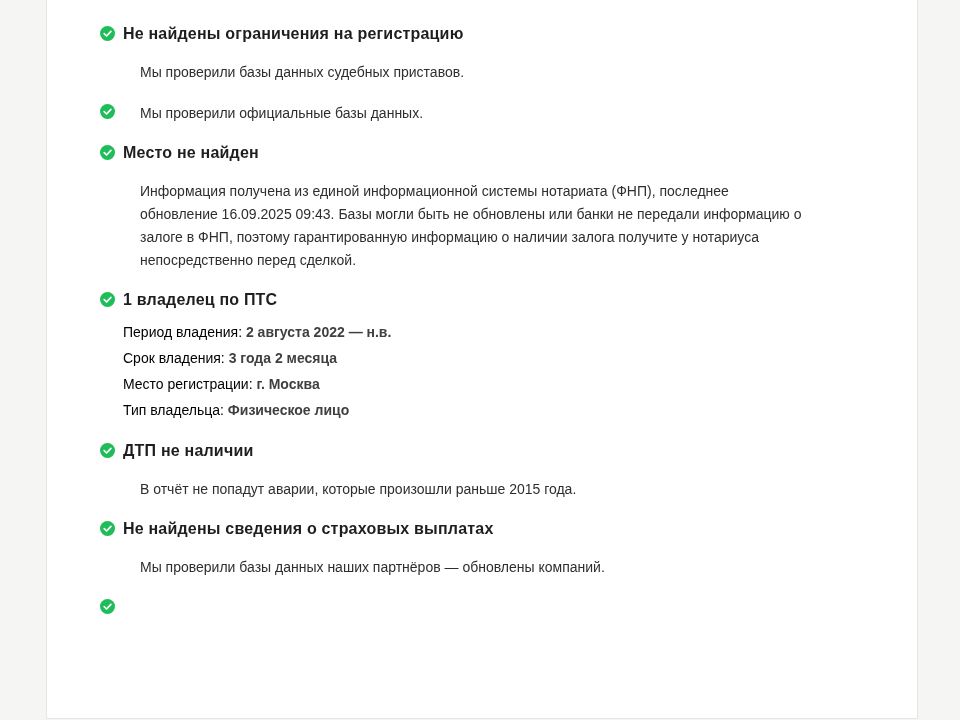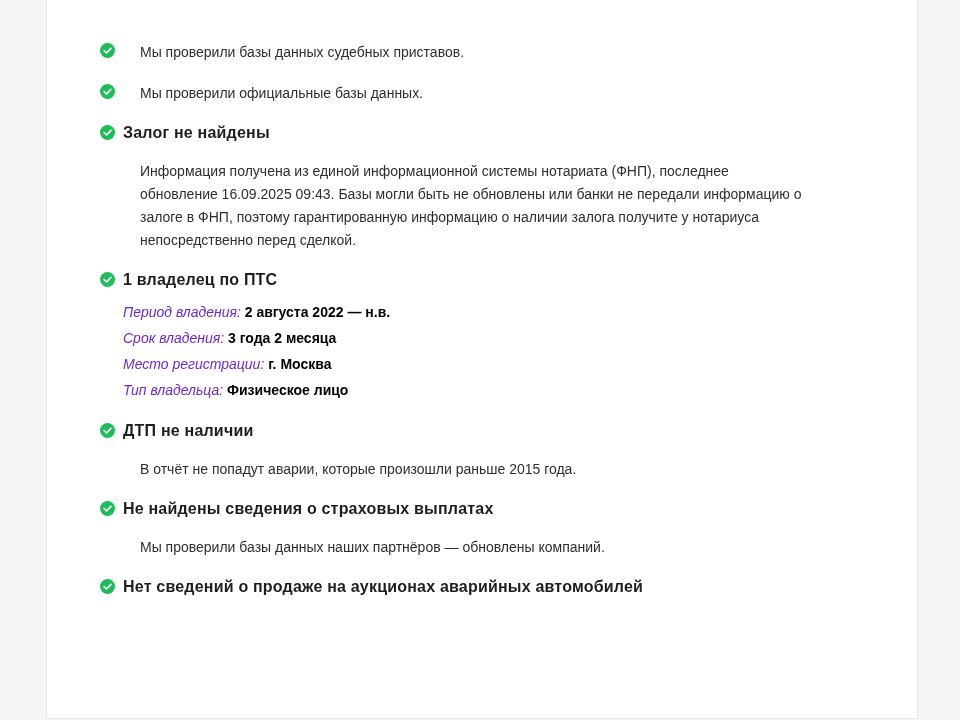--- a/index.html
+++ b/index.html
@@ -52,56 +52,56 @@
   }
   .owner-rows {
     margin: 0;
   }
   .owner-row {
     font-size: 14px;
     line-height: 26px;
     color: #2e2e30;
   }
   .owner-label {
-    color: #6d28d9;
-    font-style: italic;
+    color: #000000;
   }
   .owner-value {
     font-weight: 700;
-    color: #000000;
+    color: #404040;
   }
 </style>
 </head>
 <body style="background: rgb(245, 245, 244);">
 
 <div class="report-card">
   <div class="report-content">
 
     <div class="check-item">
       <svg class="check-icon" viewBox="0 0 15 15">
         <circle cx="7.5" cy="7.5" r="7.5" fill="#1ebd59"></circle>
         <path d="M4.2 7.7 L6.6 10 L10.9 5.4" stroke="#ffffff" stroke-width="1.7" fill="none" stroke-linecap="round" stroke-linejoin="round"></path>
       </svg>
+      <h2 class="check-item-title">Не найдены ограничения на регистрацию</h2>
       <p class="check-item-desc">Мы проверили базы данных судебных приставов.</p>
     </div>
 
     <div class="check-item">
       <svg class="check-icon" viewBox="0 0 15 15">
         <circle cx="7.5" cy="7.5" r="7.5" fill="#1ebd59"></circle>
         <path d="M4.2 7.7 L6.6 10 L10.9 5.4" stroke="#ffffff" stroke-width="1.7" fill="none" stroke-linecap="round" stroke-linejoin="round"></path>
       </svg>
       <p class="check-item-desc">Мы проверили официальные базы данных.</p>
     </div>
 
     <div class="check-item">
       <svg class="check-icon" viewBox="0 0 15 15">
         <circle cx="7.5" cy="7.5" r="7.5" fill="#1ebd59"></circle>
         <path d="M4.2 7.7 L6.6 10 L10.9 5.4" stroke="#ffffff" stroke-width="1.7" fill="none" stroke-linecap="round" stroke-linejoin="round"></path>
       </svg>
-      <h2 class="check-item-title">Залог не найдены</h2>
+      <h2 class="check-item-title">Место не найден</h2>
       <p class="check-item-desc">Информация получена из единой информационной системы нотариата (ФНП), последнее обновление 16.09.2025 09:43. Базы могли быть не обновлены или банки не передали информацию о залоге в ФНП, поэтому гарантированную информацию о наличии залога получите у нотариуса непосредственно перед сделкой.</p>
     </div>
 
     <div class="check-item">
       <svg class="check-icon" viewBox="0 0 15 15">
         <circle cx="7.5" cy="7.5" r="7.5" fill="#1ebd59"></circle>
         <path d="M4.2 7.7 L6.6 10 L10.9 5.4" stroke="#ffffff" stroke-width="1.7" fill="none" stroke-linecap="round" stroke-linejoin="round"></path>
       </svg>
       <h2 class="check-item-title">1 владелец по ПТС</h2>
       <div class="owner-rows">
@@ -140,18 +140,17 @@
       </svg>
       <h2 class="check-item-title">Не найдены сведения о страховых выплатах</h2>
       <p class="check-item-desc">Мы проверили базы данных наших партнёров — обновлены компаний.</p>
     </div>
 
     <div class="check-item">
       <svg class="check-icon" viewBox="0 0 15 15">
         <circle cx="7.5" cy="7.5" r="7.5" fill="#1ebd59"></circle>
         <path d="M4.2 7.7 L6.6 10 L10.9 5.4" stroke="#ffffff" stroke-width="1.7" fill="none" stroke-linecap="round" stroke-linejoin="round"></path>
       </svg>
-      <h2 class="check-item-title">Нет сведений о продаже на аукционах аварийных автомобилей</h2>
     </div>
 
 
   </div>
 </div>
 
 </body></html>

